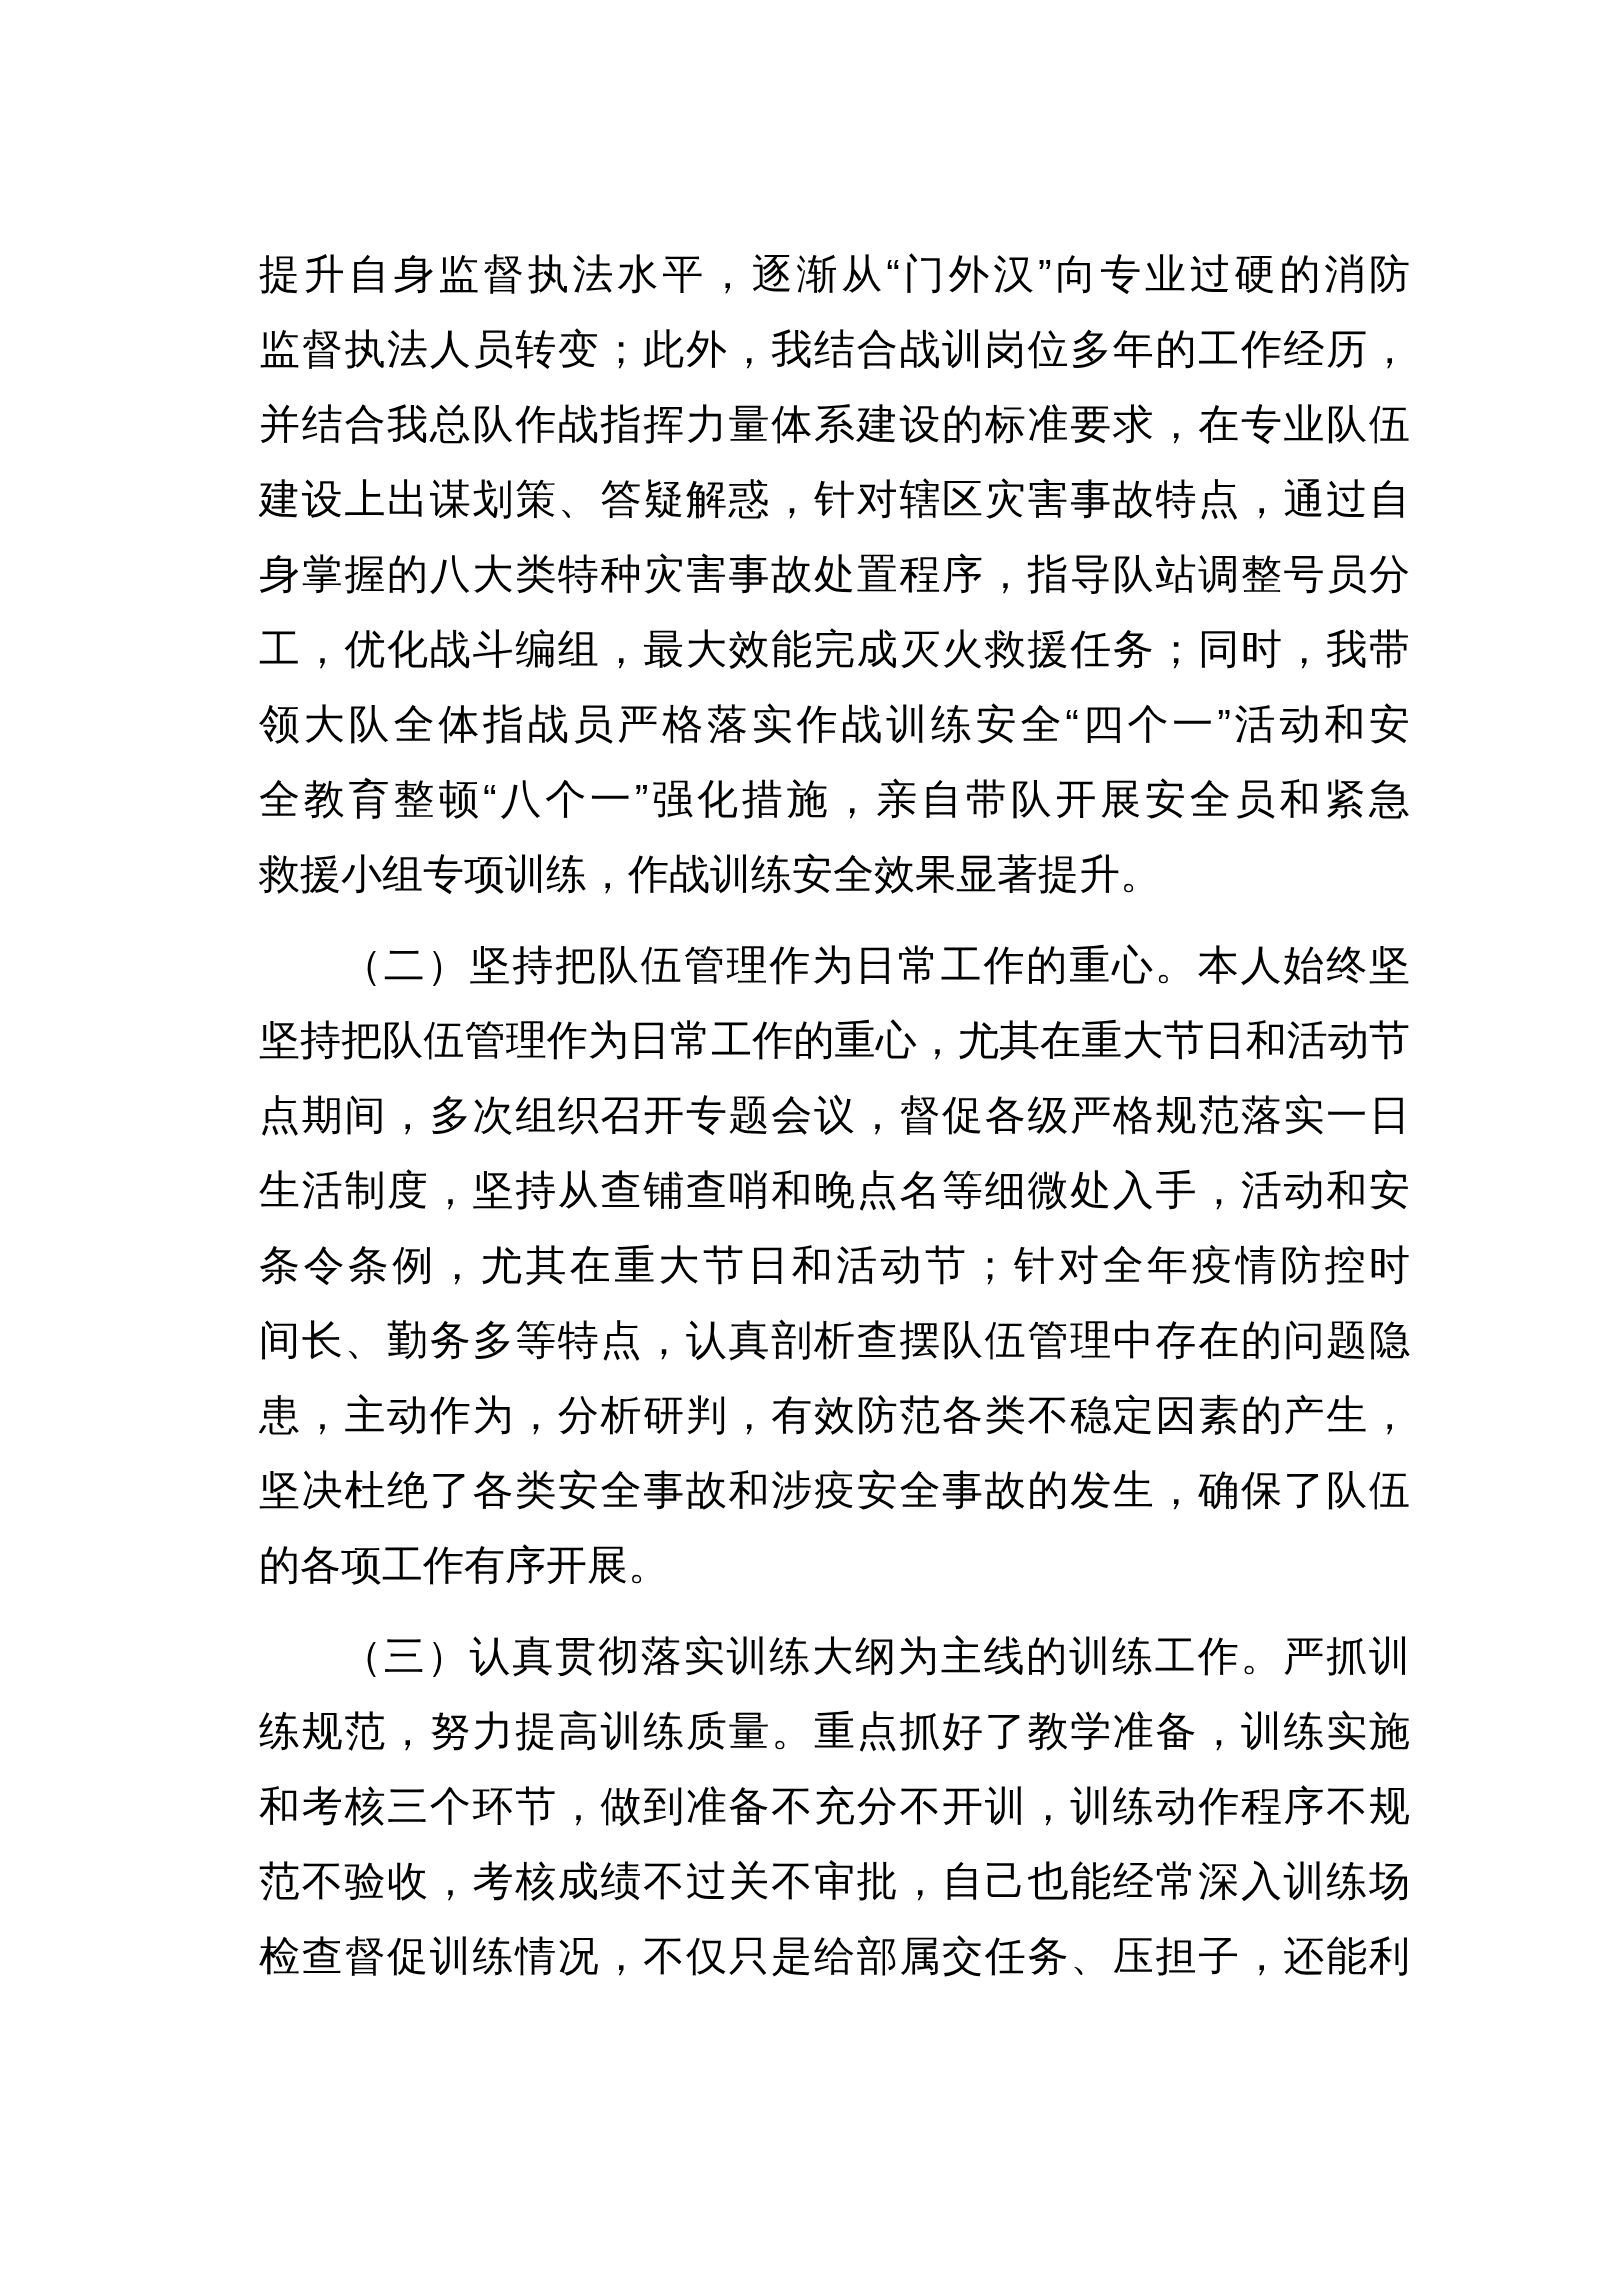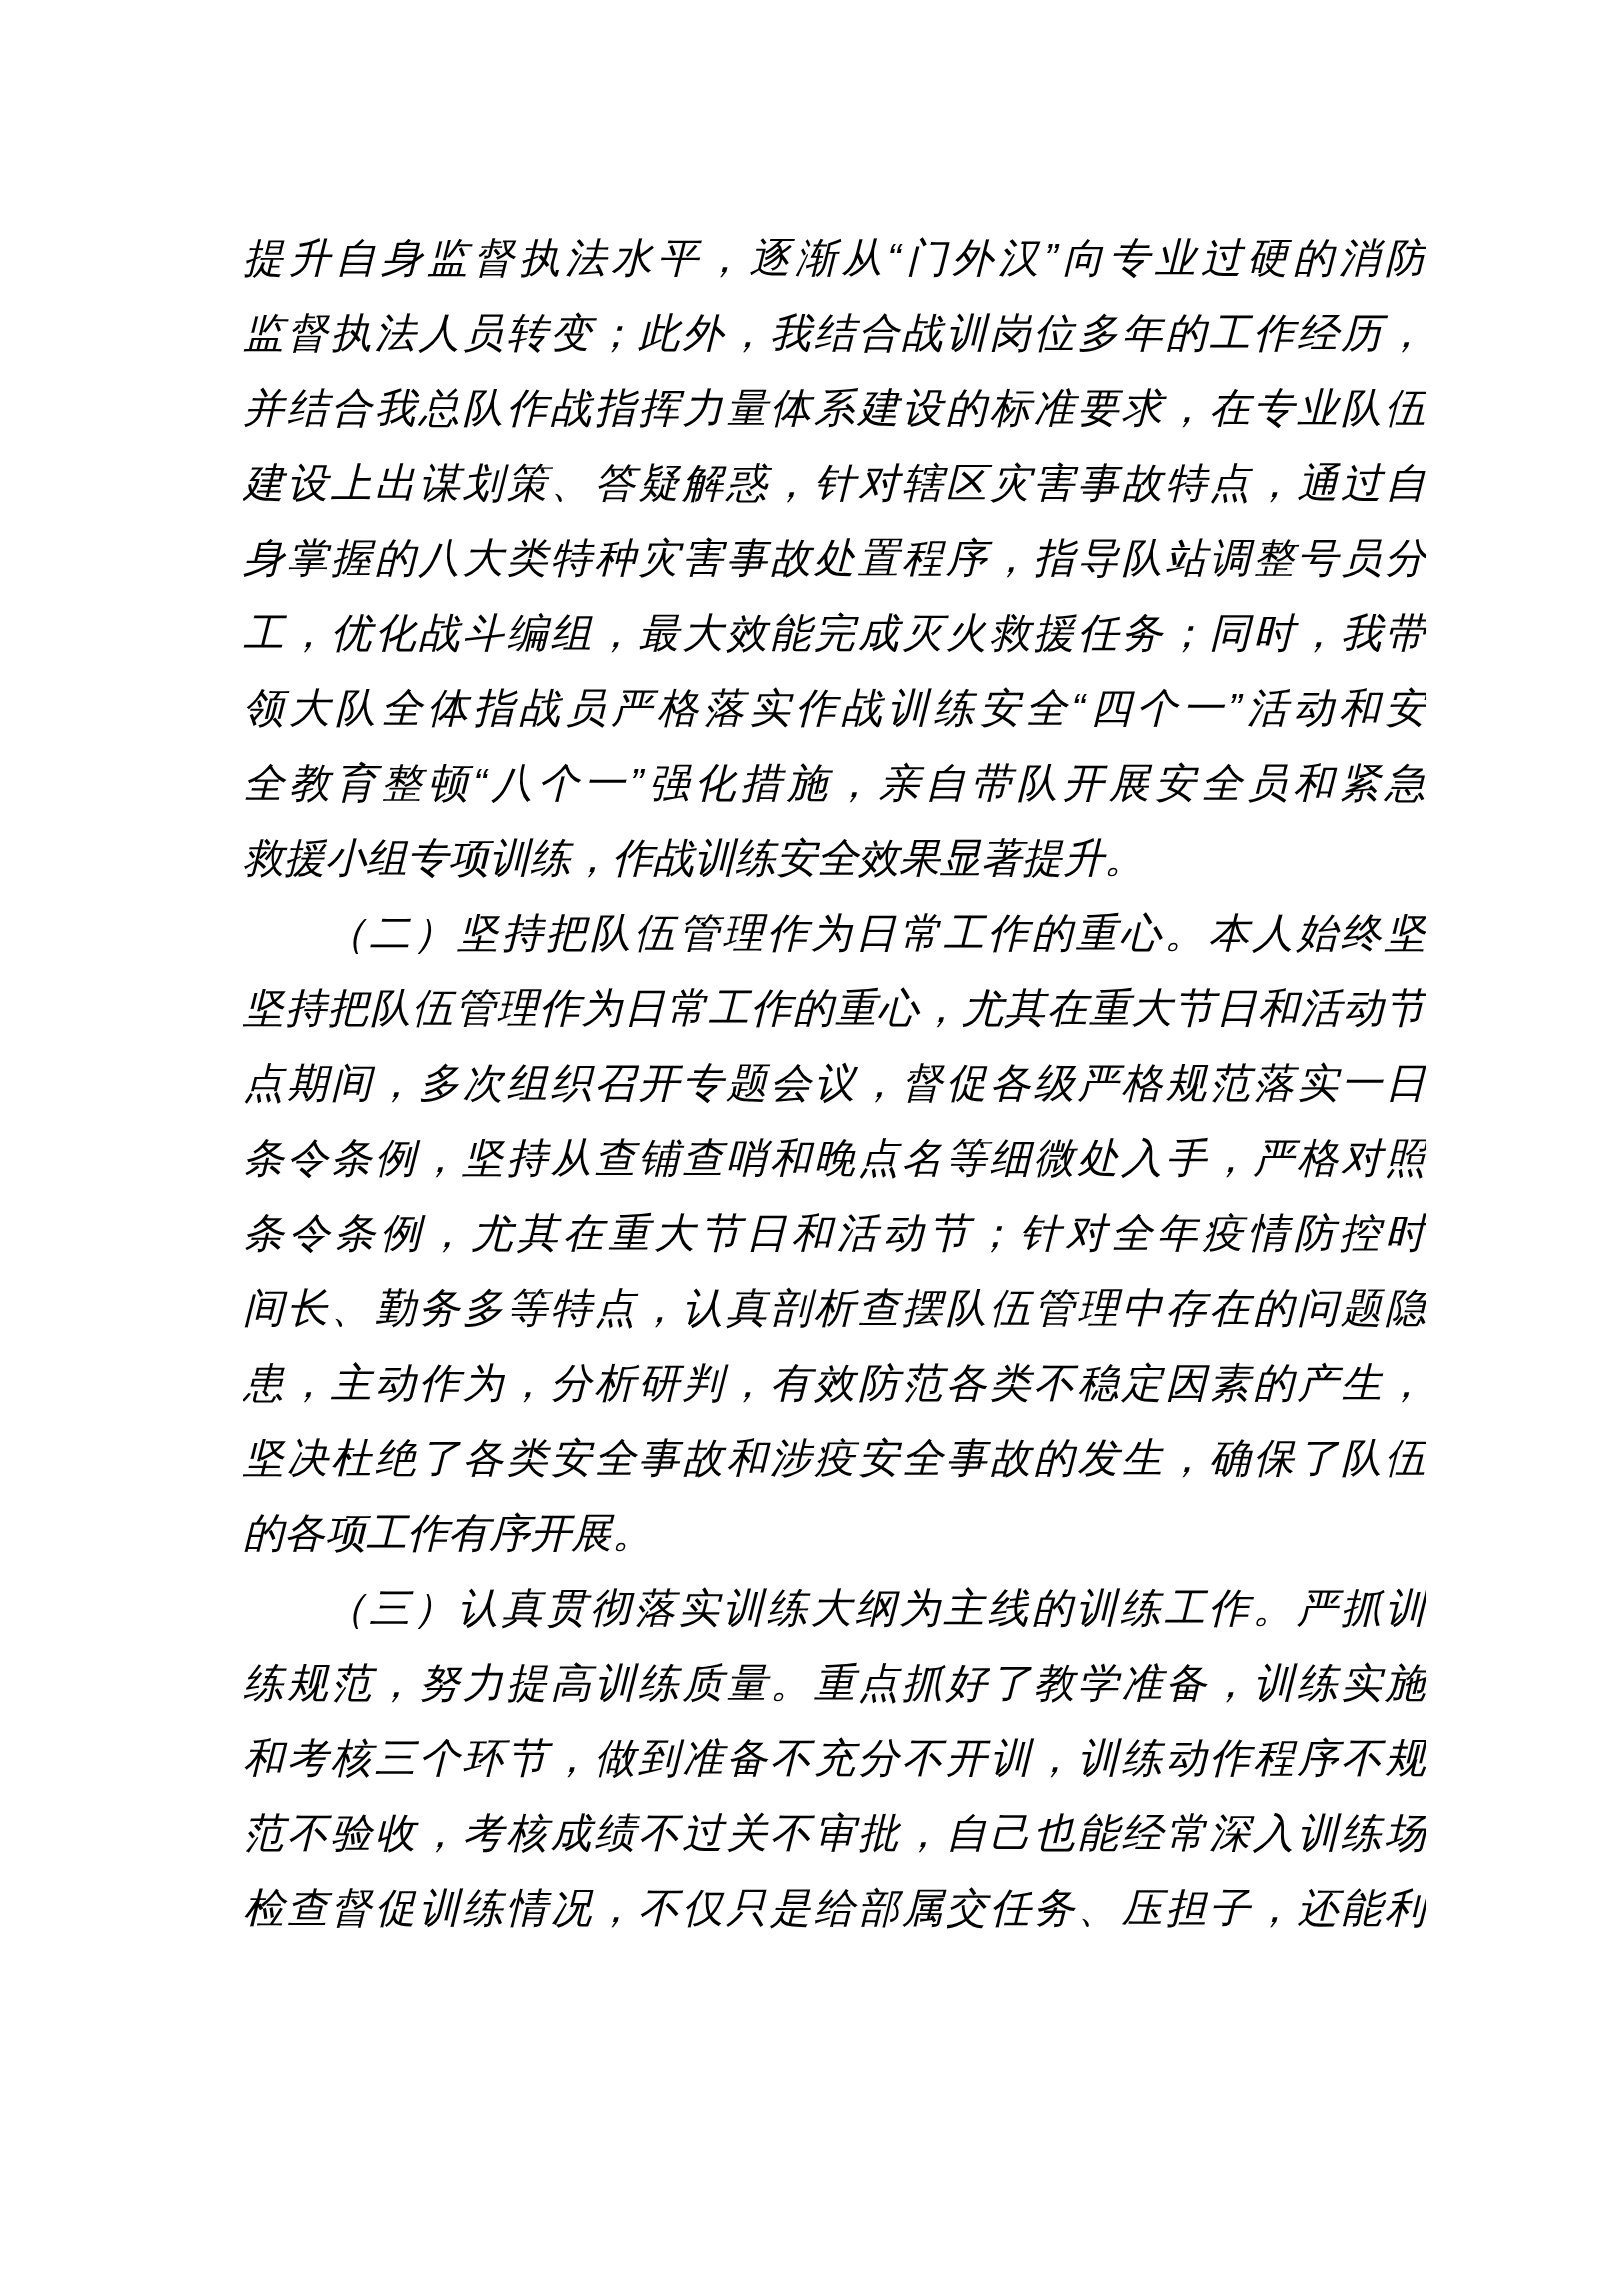--- a/index.html
+++ b/index.html
@@ -17,23 +17,22 @@
   .text-block {
     position: absolute;
     left: 243px;
     top: 221px;
     width: 1183px;
     color: #000000;
     font-family: "Liberation Sans", "DejaVu Sans", sans-serif;
     font-weight: 400;
   }
   .paragraph {
-    margin: 0;
+    margin: 16px;
     padding: 0;
-    font-style: italic;
   }
   .line {
     height: 75px;
     line-height: 75px;
     font-size: 41px;
     text-align: justify;
     text-align-last: left;
     text-justify: inter-character;
     overflow: hidden;
     white-space: normal;
@@ -58,21 +57,21 @@
         <div class="line fill">身掌握的八大类特种灾害事故处置程序，指导队站调整号员分</div>
         <div class="line fill">工，优化战斗编组，最大效能完成灭火救援任务；同时，我带</div>
         <div class="line fill">领大队全体指战员严格落实作战训练安全“四个一”活动和安</div>
         <div class="line fill">全教育整顿“八个一”强化措施，亲自带队开展安全员和紧急</div>
         <div class="line">救援小组专项训练，作战训练安全效果显著提升。</div>
       </div>
       <div class="paragraph indent">
         <div class="line fill">（二）坚持把队伍管理作为日常工作的重心。本人始终坚</div>
         <div class="line fill">坚持把队伍管理作为日常工作的重心，尤其在重大节日和活动节</div>
         <div class="line fill">点期间，多次组织召开专题会议，督促各级严格规范落实一日</div>
-        <div class="line fill">条令条例，坚持从查铺查哨和晚点名等细微处入手，严格对照</div>
+        <div class="line fill">生活制度，坚持从查铺查哨和晚点名等细微处入手，活动和安</div>
         <div class="line fill">条令条例，尤其在重大节日和活动节；针对全年疫情防控时</div>
         <div class="line fill">间长、勤务多等特点，认真剖析查摆队伍管理中存在的问题隐</div>
         <div class="line fill">患，主动作为，分析研判，有效防范各类不稳定因素的产生，</div>
         <div class="line fill">坚决杜绝了各类安全事故和涉疫安全事故的发生，确保了队伍</div>
         <div class="line">的各项工作有序开展。</div>
       </div>
       <div class="paragraph indent">
         <div class="line fill">（三）认真贯彻落实训练大纲为主线的训练工作。严抓训</div>
         <div class="line fill">练规范，努力提高训练质量。重点抓好了教学准备，训练实施</div>
         <div class="line fill">和考核三个环节，做到准备不充分不开训，训练动作程序不规</div>

